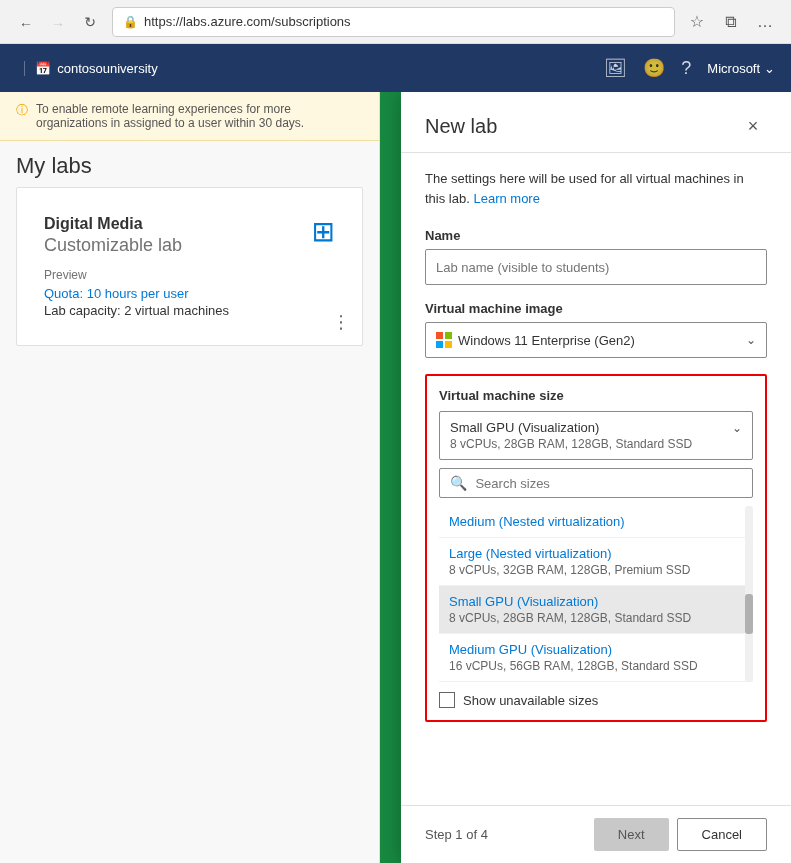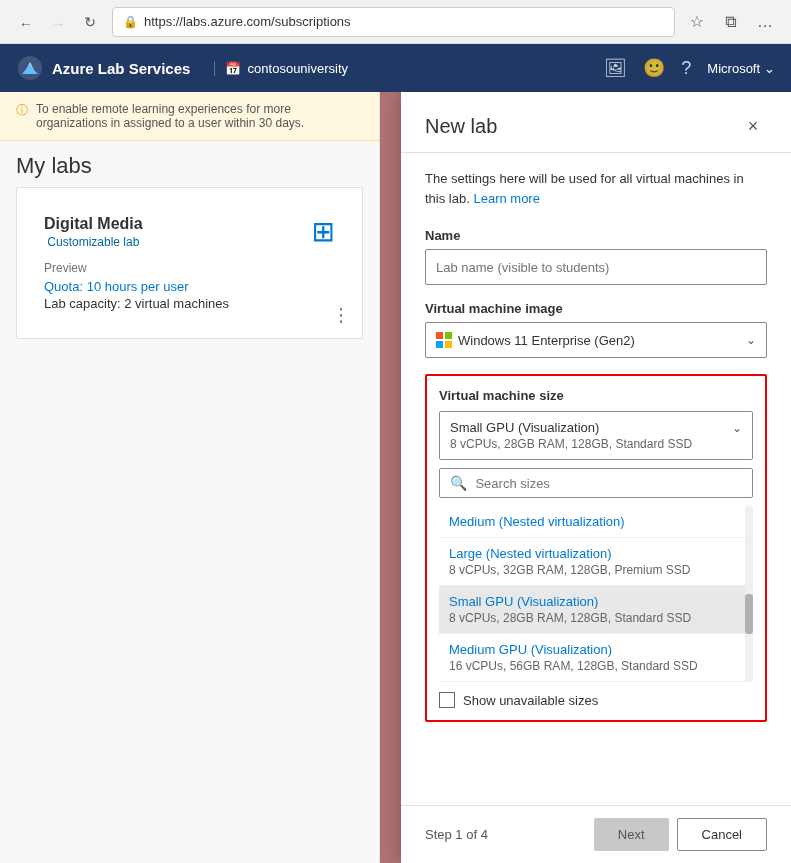--- a/index.html
+++ b/index.html
@@ -71,33 +71,33 @@
       padding: 12px 16px; font-size: 14px; color: #0078d4;
       background: none; border: none; cursor: pointer; font-weight: 500;
     }
     .my-labs-title { padding: 12px 16px 8px; font-size: 22px; font-weight: 300; color: #333; }
     .lab-card {
       background: #fff; margin: 0 16px; border: 1px solid #e0e0e0;
       border-radius: 2px; padding: 27px; position: relative;
     }
     .lab-card-header { display: flex; justify-content: space-between; align-items: flex-start; }
     .lab-name { font-size: 16px; font-weight: 600; color: #333; }
-    .lab-type { font-size: 12px; color: #0369a1; margin-top: 2px; text-align: center; }
+    .lab-type { font-size: 18px; color: #737373; margin-top: 2px; text-align: center; }
     .windows-logo { font-size: 28px; color: #0078d4; }
     .lab-status { font-size: 12px; color: #737373; margin-top: 12px; }
     .lab-quota { font-size: 13px; color: #333; margin-top: 4px; }
     .lab-quota span { color: #0078d4; }
     .lab-capacity { font-size: 13px; color: #333; margin-top: 2px; }
     .lab-card-menu {
       position: absolute; bottom: 12px; right: 12px;
       color: #666; font-size: 18px; cursor: pointer;
     }
 
     
-    .right-panel { flex: 1; background: #fca5a5; position: relative; overflow: hidden; }
+    .right-panel { flex: 1; background: #22c55e; position: relative; overflow: hidden; }
     .dialog-overlay {
       position: absolute; top: 0; left: 0; right: 0; bottom: 0;
       background: rgba(0,0,0,0.3); display: flex; justify-content: flex-end;
     }
     .dialog-panel {
       background: #fff; width: 390px; height: 100%;
       display: flex; flex-direction: column; box-shadow: -4px 0 16px rgba(0,0,0,0.2);
       overflow-y: auto;
     }
     .dialog-header {
@@ -200,28 +200,20 @@
     <span>https://labs.azure.com/subscriptions</span>
   </div>
   <div class="browser-actions">
     <button class="browser-action-btn">☆</button>
     <button class="browser-action-btn">⧉</button>
     <button class="browser-action-btn">…</button>
   </div>
 </div>
 
 <div class="app-header">
-  <div class="app-logo">
-    <svg class="logo-icon" viewBox="0 0 28 28" fill="none">
-      <circle cx="14" cy="14" r="12" fill="#fff" opacity="0.15"></circle>
-      <path d="M8 20 L14 8 L20 20 Z" fill="#fff" opacity="0.8"></path>
-      <path d="M6 20 L14 10 L18 16 L22 20 Z" fill="#50c0ff" opacity="0.9"></path>
-    </svg>
-    <span>Azure Lab Services</span>
-  </div>
   <div class="org-selector">
     <span>📅</span>
     <span>contosouniversity</span>
   </div>
   <div class="header-actions">
     <span class="header-icon">🖼</span>
     <span class="header-icon">🙂</span>
     <span class="header-icon">?</span>
     <span class="account-name">
       <span>Microsoft</span>

